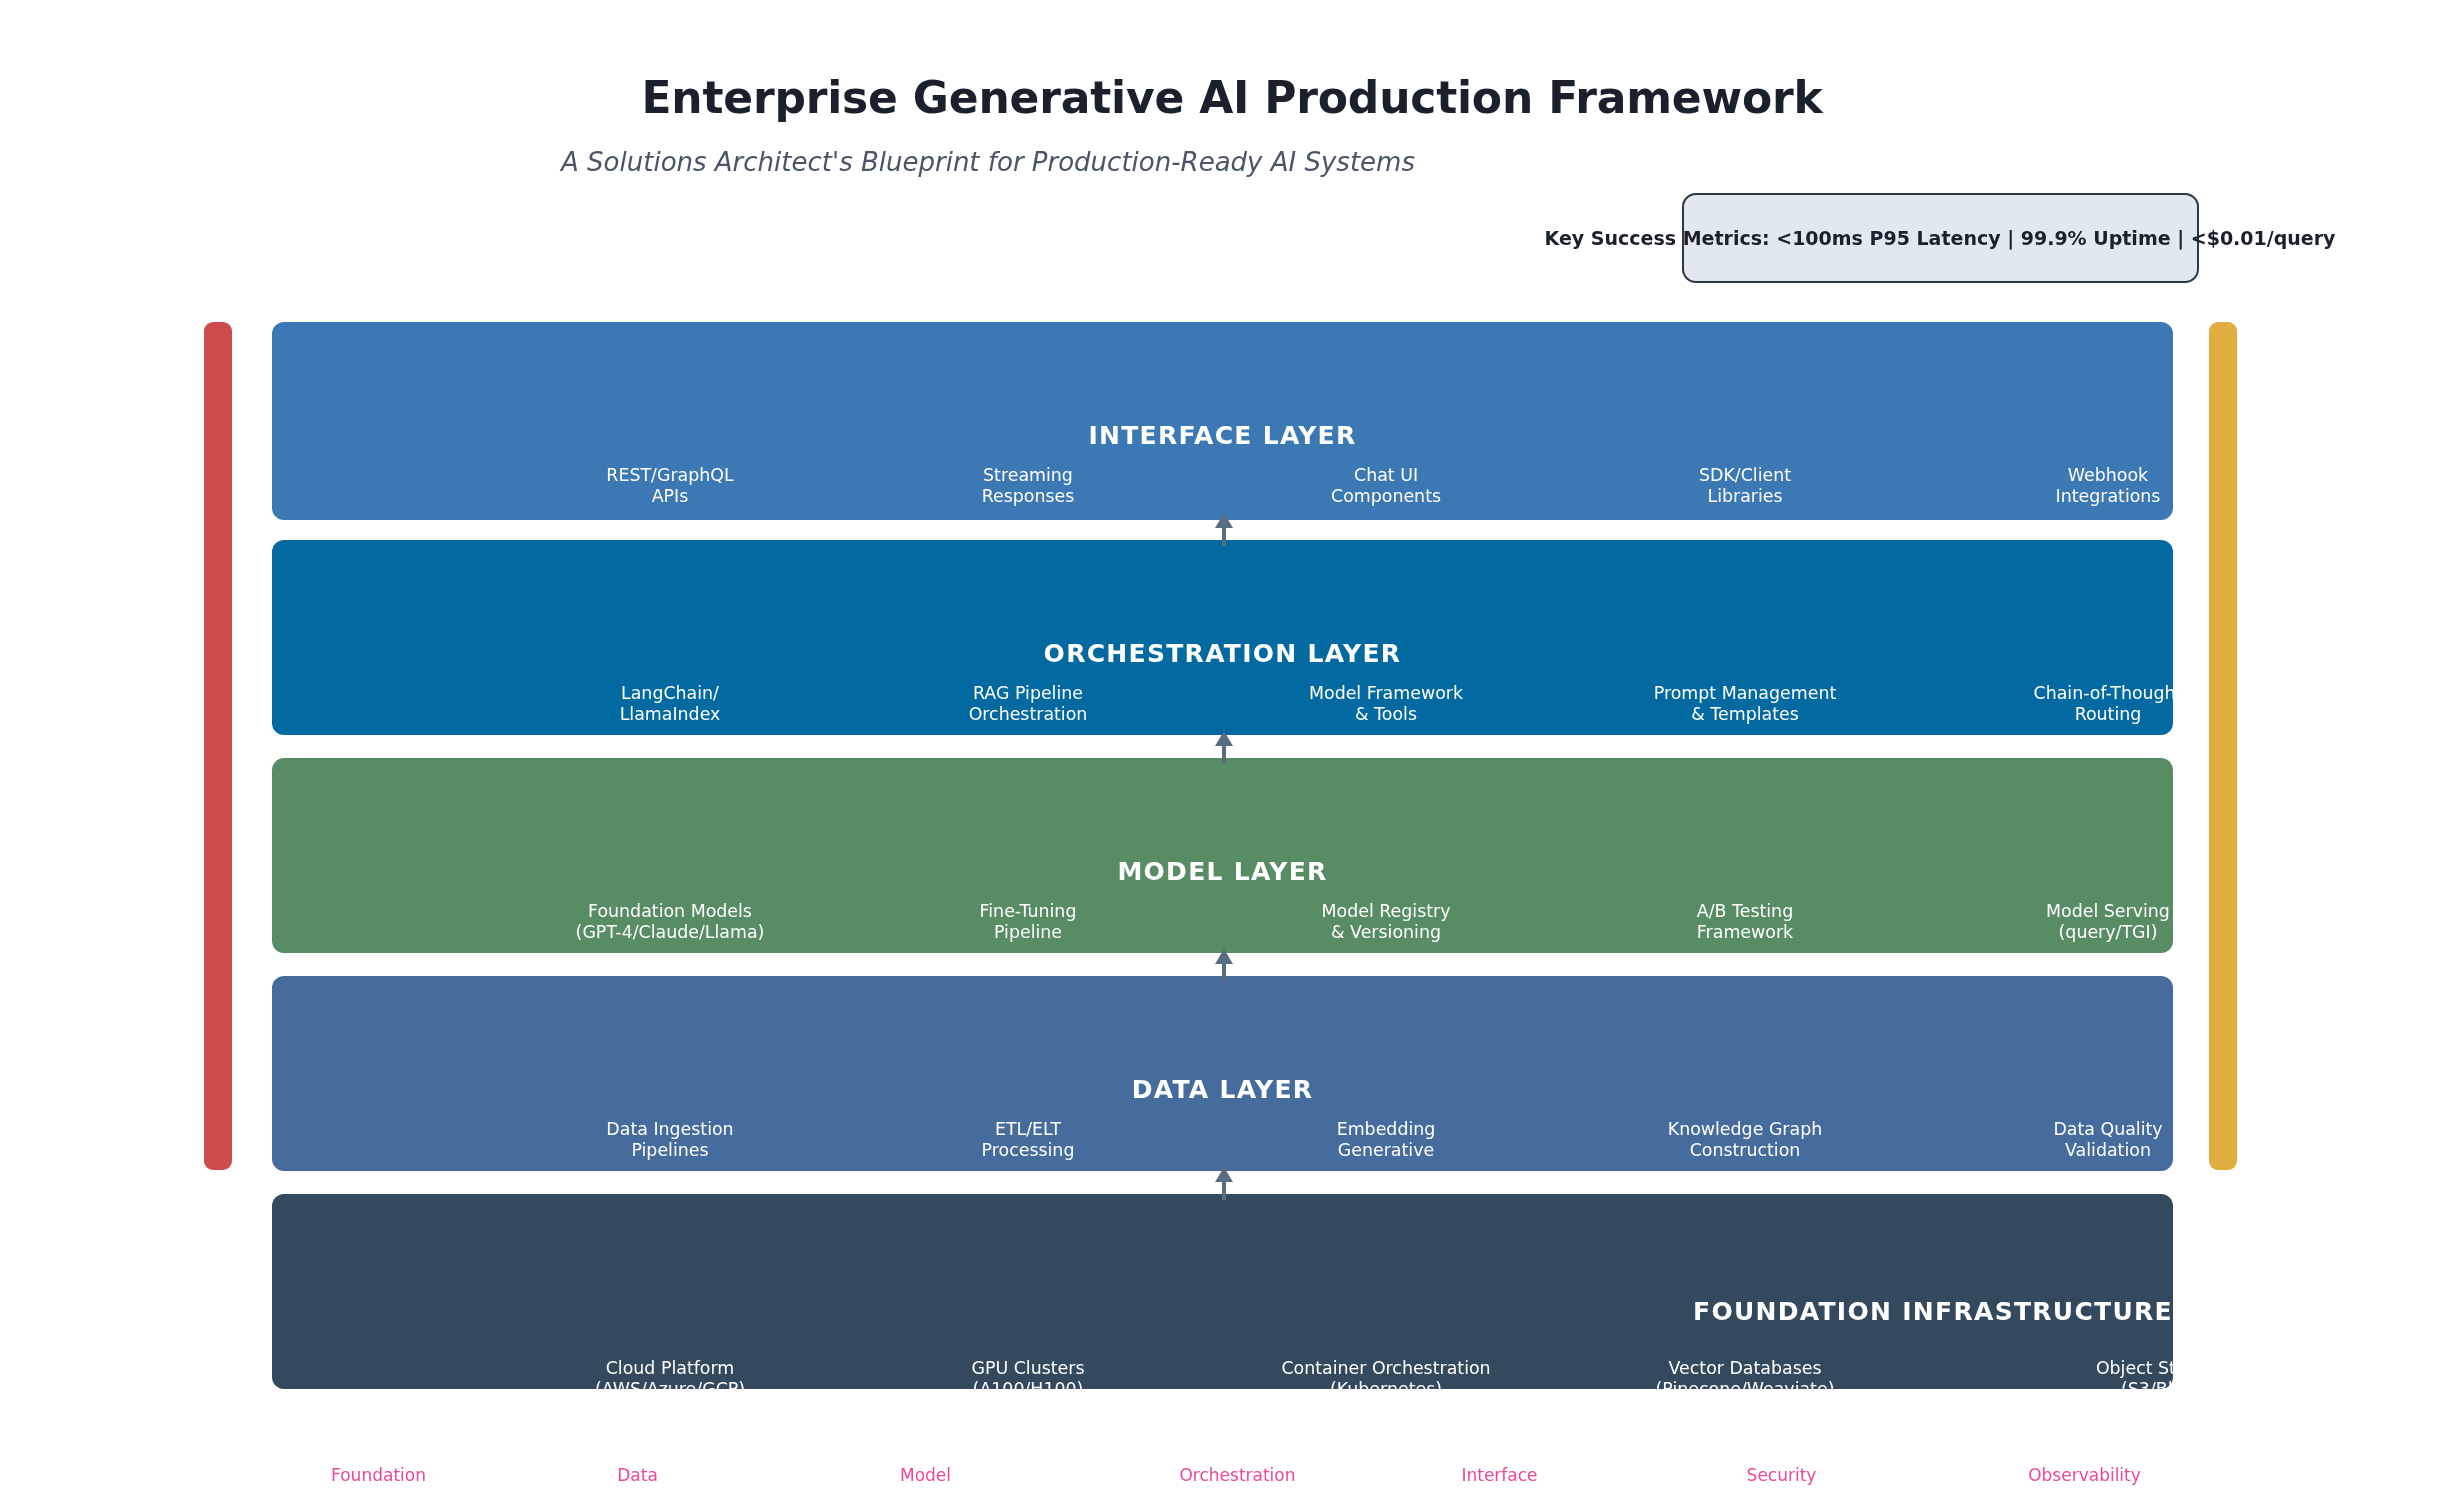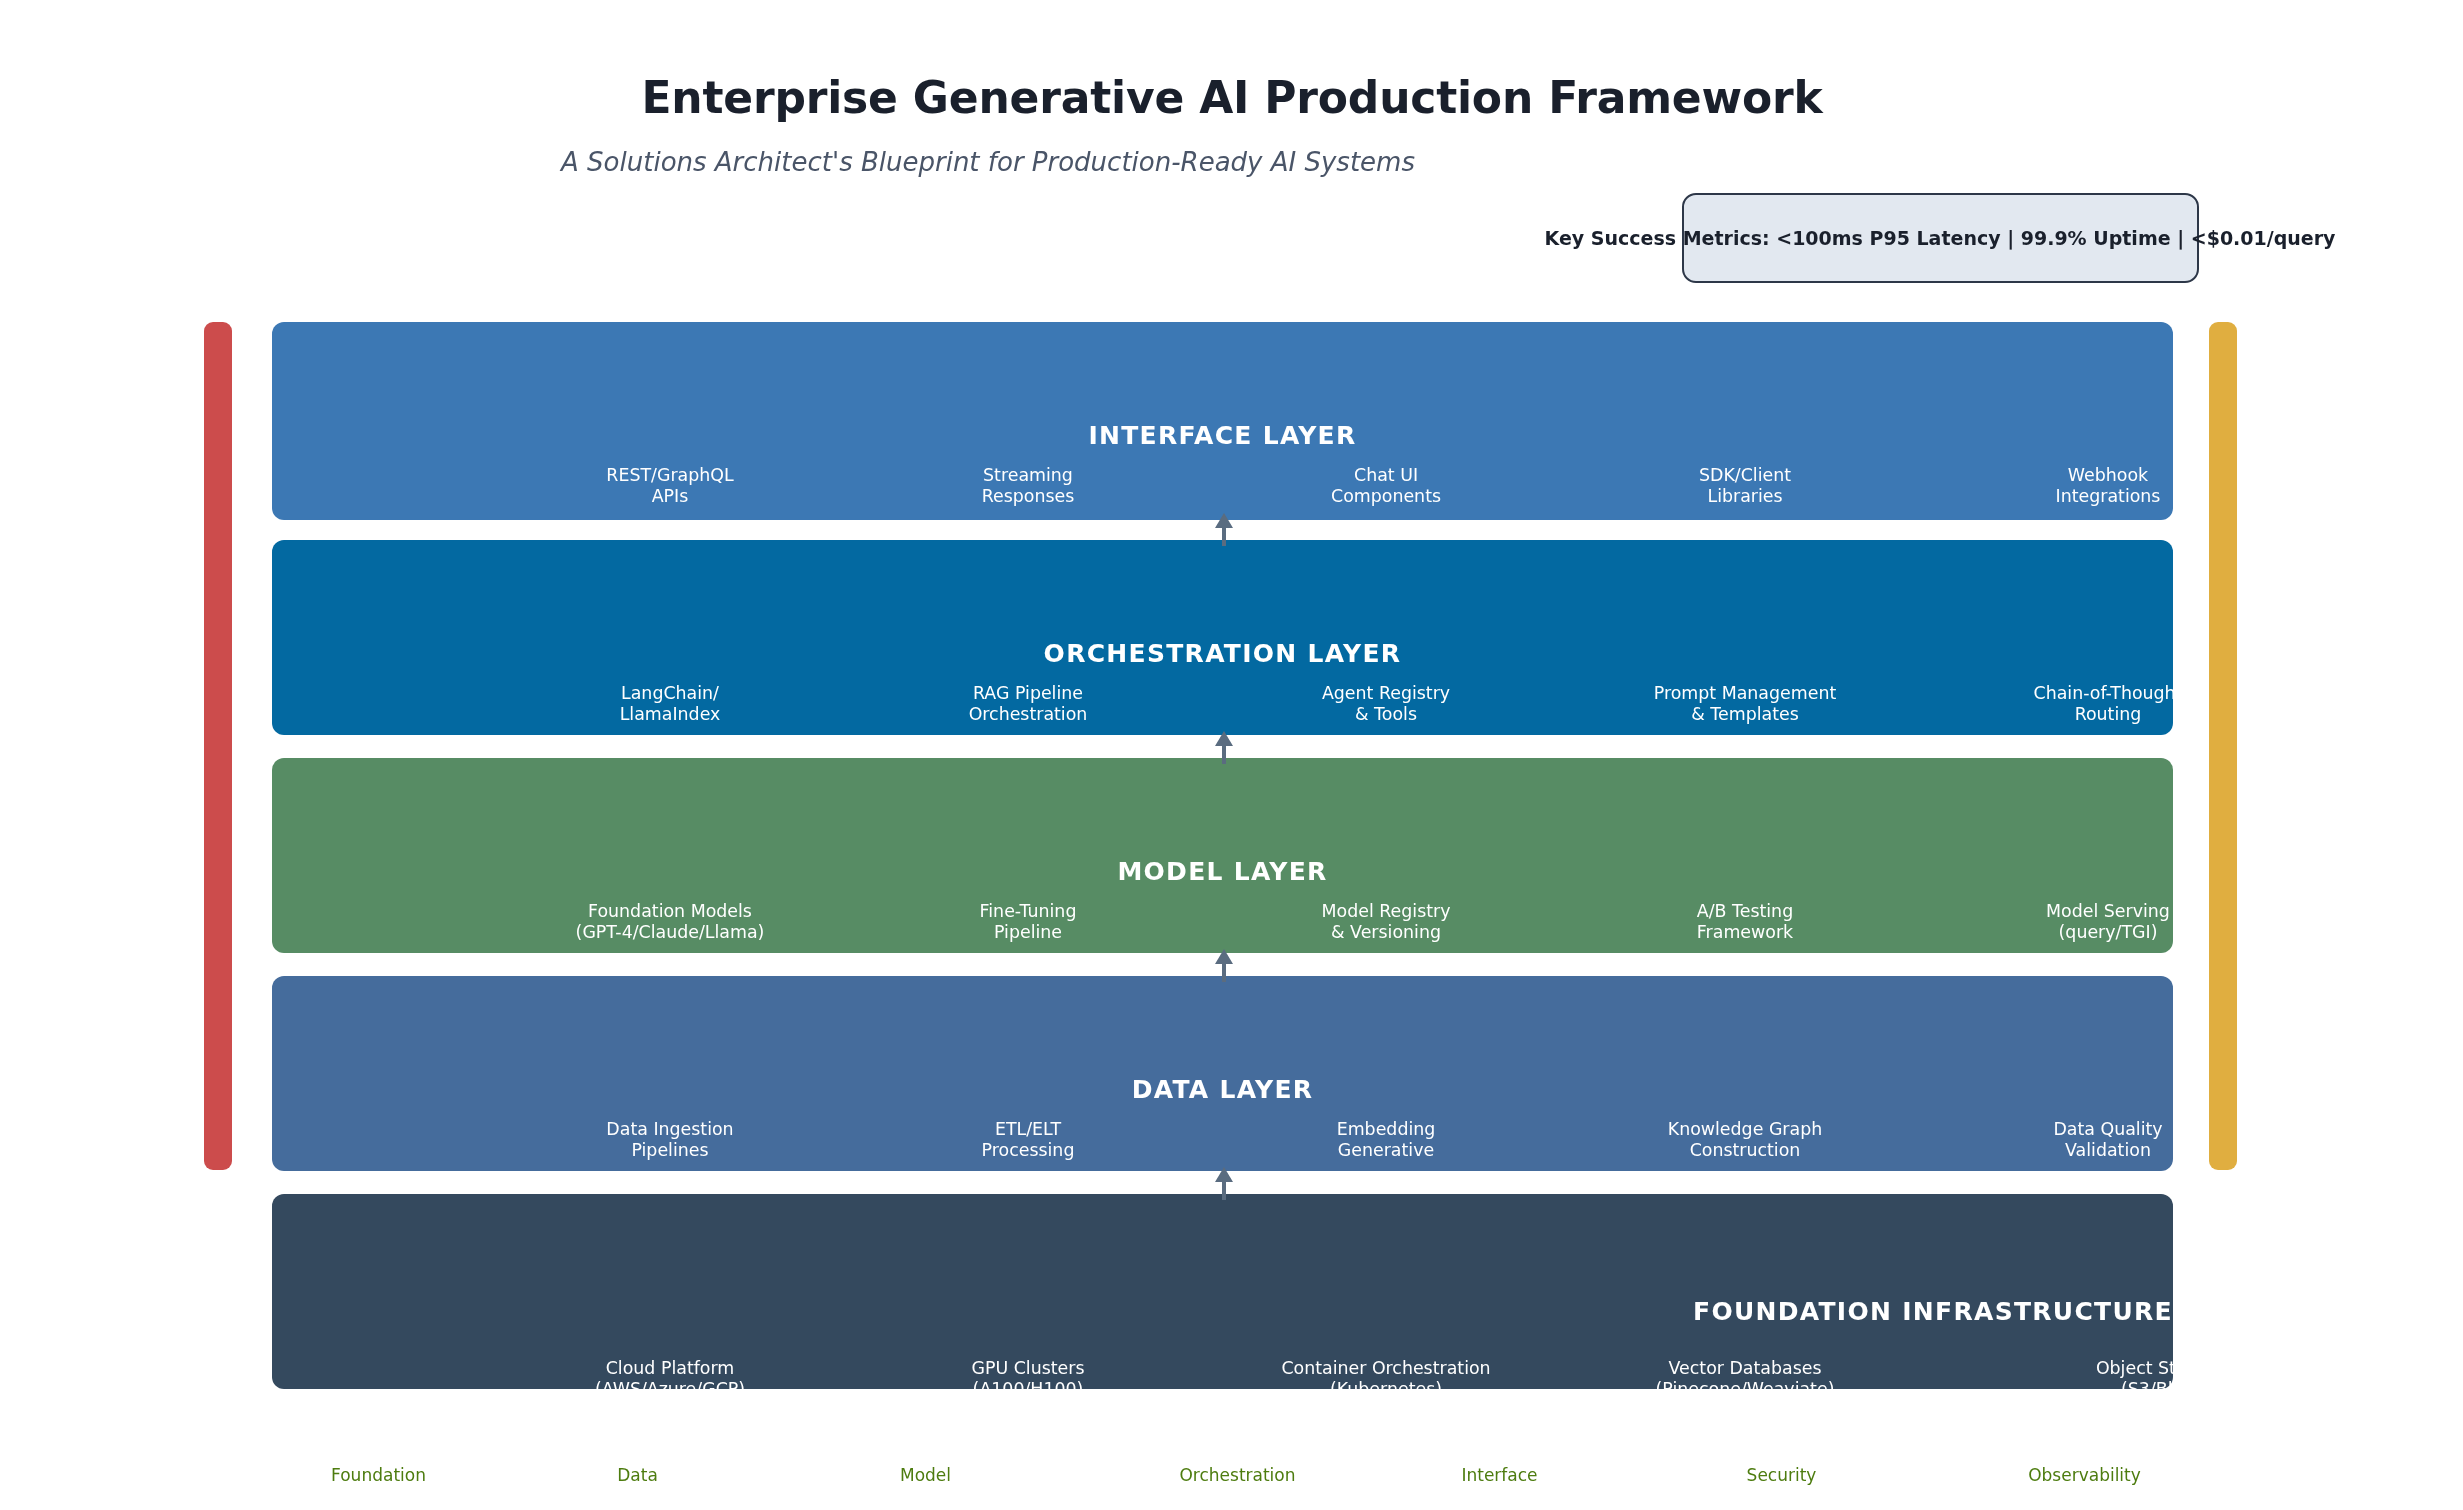--- a/index.html
+++ b/index.html
@@ -143,21 +143,21 @@
   }
 
   
   .legend-label {
     position: absolute;
     top: 1465px;
     width: 279px;
     margin-left: -139px;
     text-align: center;
     font-size: 17px;
-    color: #4d7c0f;
+    color: #ec4899;
   }
 </style>
 </head>
 <body>
 
 <div id="page-title">Enterprise Generative AI Production Framework</div>
 <div id="page-subtitle">A Solutions Architect's Blueprint for Production-Ready AI Systems</div>
 
 <div id="metrics-box" style="background: rgb(226, 232, 240); border-color: rgb(45, 55, 72);"></div>
 <div id="metrics-text">Key Success Metrics: &lt;100ms P95 Latency | 99.9% Uptime | &lt;$0.01/query</div>
@@ -174,21 +174,21 @@
         <div class="comp" style="left: 1114px;"><span class="comp-l1">Chat UI</span><span class="comp-l2">Components</span></div>
         <div class="comp" style="left: 1473px;"><span class="comp-l1">SDK/Client</span><span class="comp-l2">Libraries</span></div>
         <div class="comp" style="left: 1836px;"><span class="comp-l1">Webhook</span><span class="comp-l2">Integrations</span></div>
       </div>
     </div>
     <div class="layer" style="top: 540px; height: 195px; background: #0369a1;">
       <div class="layer-title" style="top: 99px;">ORCHESTRATION LAYER</div>
       <div class="comp-grid" style="top: 143px;">
         <div class="comp" style="left: 398px;"><span class="comp-l1">LangChain/</span><span class="comp-l2">LlamaIndex</span></div>
         <div class="comp" style="left: 756px;"><span class="comp-l1">RAG Pipeline</span><span class="comp-l2">Orchestration</span></div>
-        <div class="comp" style="left: 1114px;"><span class="comp-l1">Agent Registry</span><span class="comp-l2">&amp; Tools</span></div>
+        <div class="comp" style="left: 1114px;"><span class="comp-l1">Model Framework</span><span class="comp-l2">&amp; Tools</span></div>
         <div class="comp" style="left: 1473px;"><span class="comp-l1">Prompt Management</span><span class="comp-l2">&amp; Templates</span></div>
         <div class="comp" style="left: 1836px;"><span class="comp-l1">Chain-of-Thought</span><span class="comp-l2">Routing</span></div>
       </div>
     </div>
     <div class="connector" style="top: 517px; height: 23px;">
       <div class="shaft"></div>
       <div class="head"></div>
     </div>
     <div class="layer" style="top: 758px; height: 195px; background: rgb(87, 140, 100);">
       <div class="layer-title" style="top: 99px;">MODEL LAYER</div>

